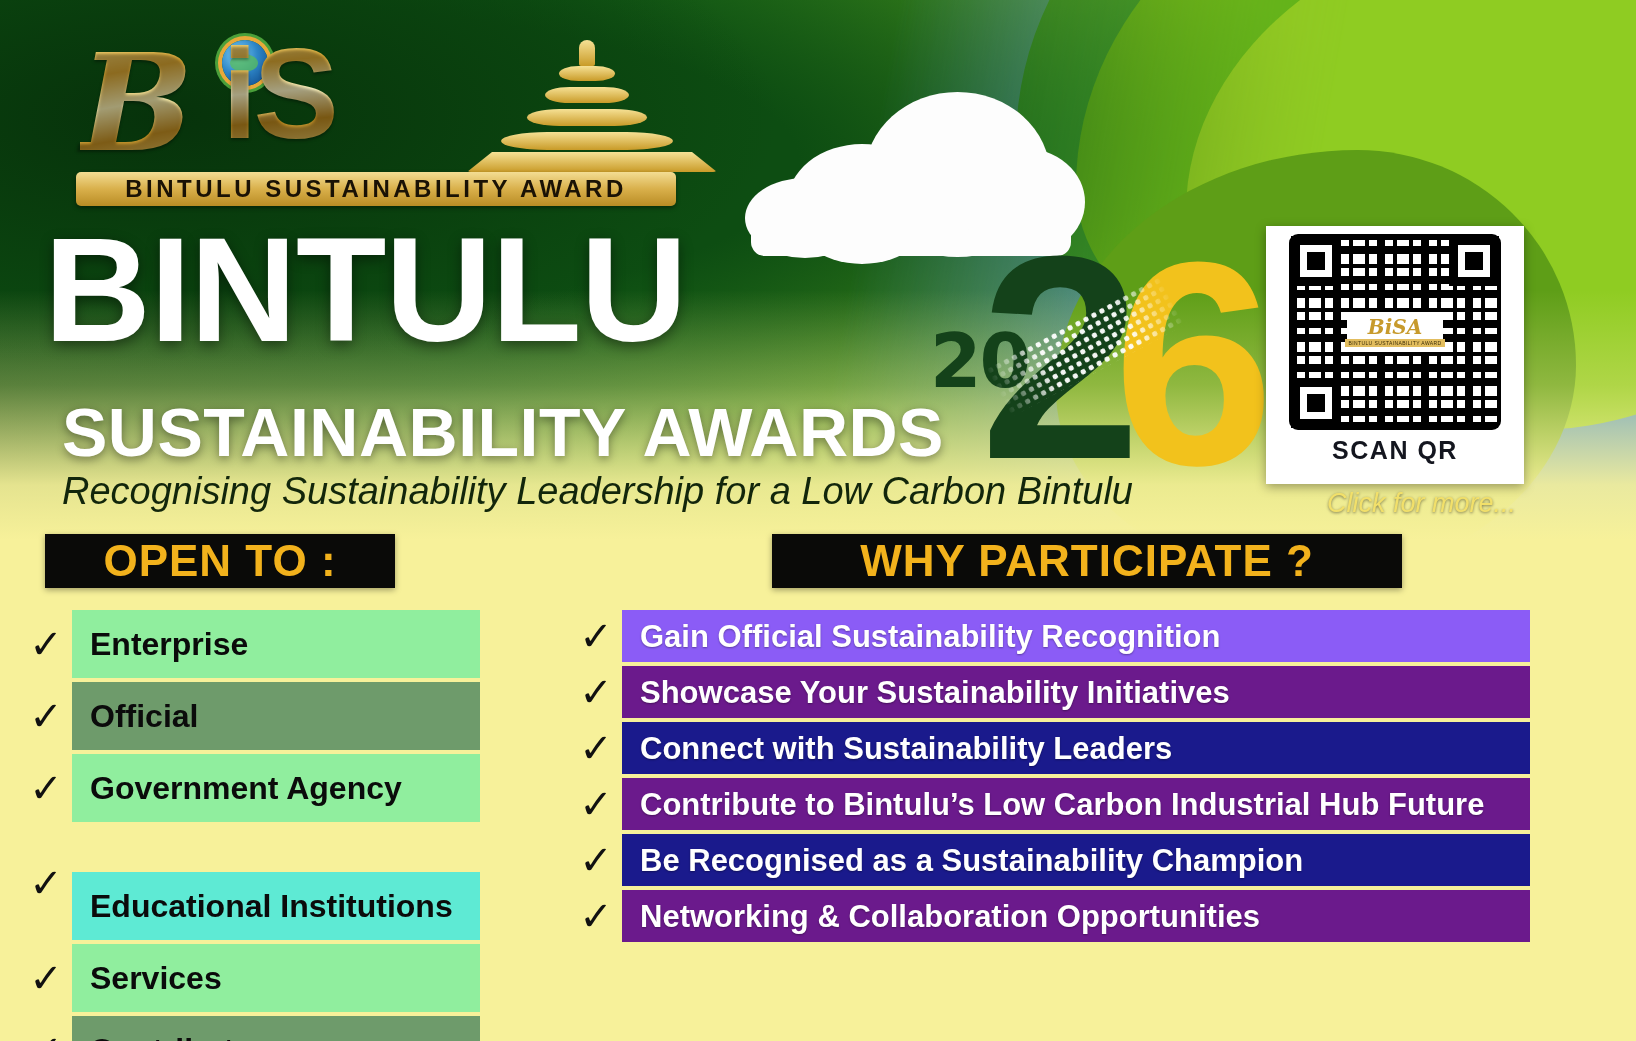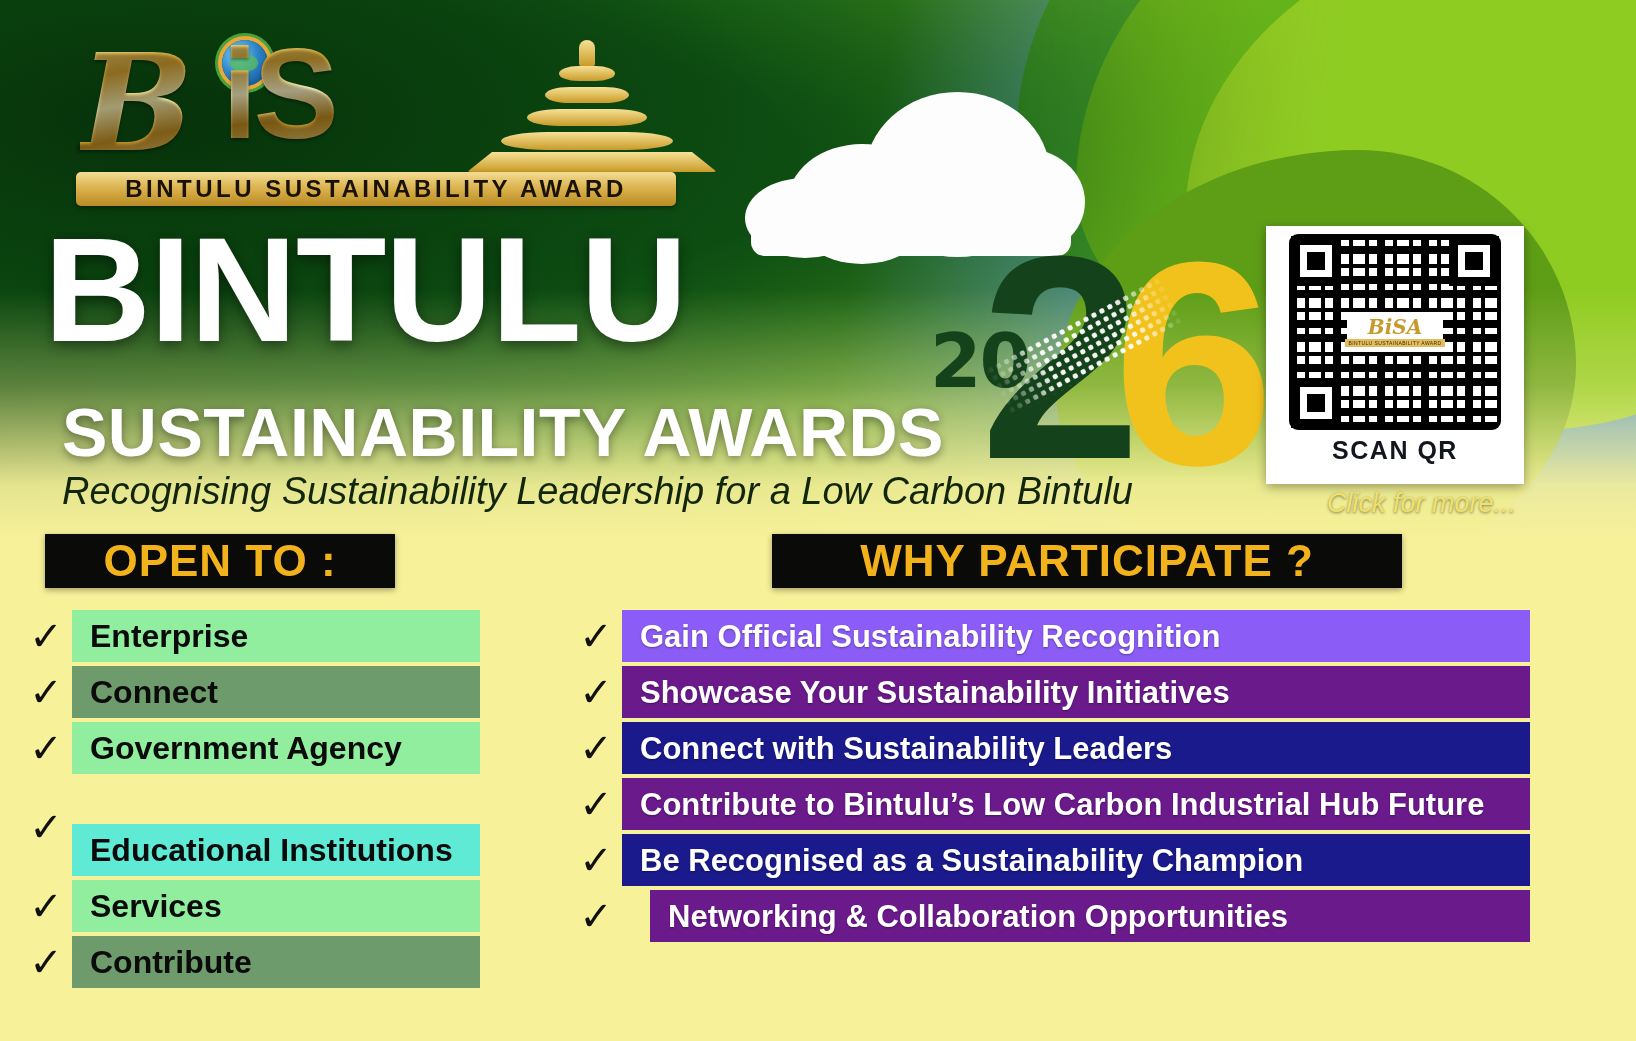--- a/index.html
+++ b/index.html
@@ -183,21 +183,21 @@
   .col-left{left:20px;top:610px;width:460px;}
   .col-right{left:570px;top:610px;width:960px;}
   .row{display:flex;align-items:stretch;margin-bottom:4px;}
   .check{
     width:52px;min-width:52px;display:flex;align-items:center;justify-content:center;
     font-size:40px;color:#111;font-weight:700;font-family:"DejaVu Sans", sans-serif;
   }
   .pill{
     flex:1;display:flex;align-items:center;padding:0 10px 0 18px;box-sizing:border-box;
   }
-  .col-left .pill{height:52px;}
+  .col-left .pill{height:68px;}
   .col-right .pill{height:52px;}
   .pill-text{
     font-size:32px;font-weight:700;line-height:1;white-space:nowrap;
     font-family:"Liberation Sans", sans-serif;
   }
   .col-left .pill-text{color:#0b0b0b;}
   .col-right .pill-text{color:#ffffff;font-size:31px;text-shadow:0 1px 2px rgba(0,0,0,.35);}
 </style>
 </head>
 <body>
@@ -276,21 +276,21 @@
   <div class="col col-left">
     <div class="row">
       <div class="check">✓</div>
       <div class="pill" style="background:#90EE9E;">
         <span class="pill-text">Enterprise</span>
       </div>
     </div>
     <div class="row">
       <div class="check">✓</div>
       <div class="pill" style="background:#6E9B6B;">
-        <span class="pill-text">Connect</span>
+        <span class="pill-text">Official</span>
       </div>
     </div>
     <div class="row">
       <div class="check">✓</div>
       <div class="pill" style="background:#90EE9E;">
         <span class="pill-text">Government Agency</span>
       </div>
     </div>
     <div class="row">
       <div class="check">✓</div>
@@ -338,19 +338,19 @@
       </div>
     </div>
     <div class="row">
       <div class="check">✓</div>
       <div class="pill" style="background:#1A1A8C;">
         <span class="pill-text">Be Recognised as a Sustainability Champion</span>
       </div>
     </div>
     <div class="row">
       <div class="check">✓</div>
-      <div class="pill" style="background:#6B1A8C;margin-left:28px;">
+      <div class="pill" style="background:#6B1A8C;">
         <span class="pill-text">Networking &amp; Collaboration Opportunities</span>
       </div>
     </div>
   </div>
 
 </div>
 
 </body></html>

